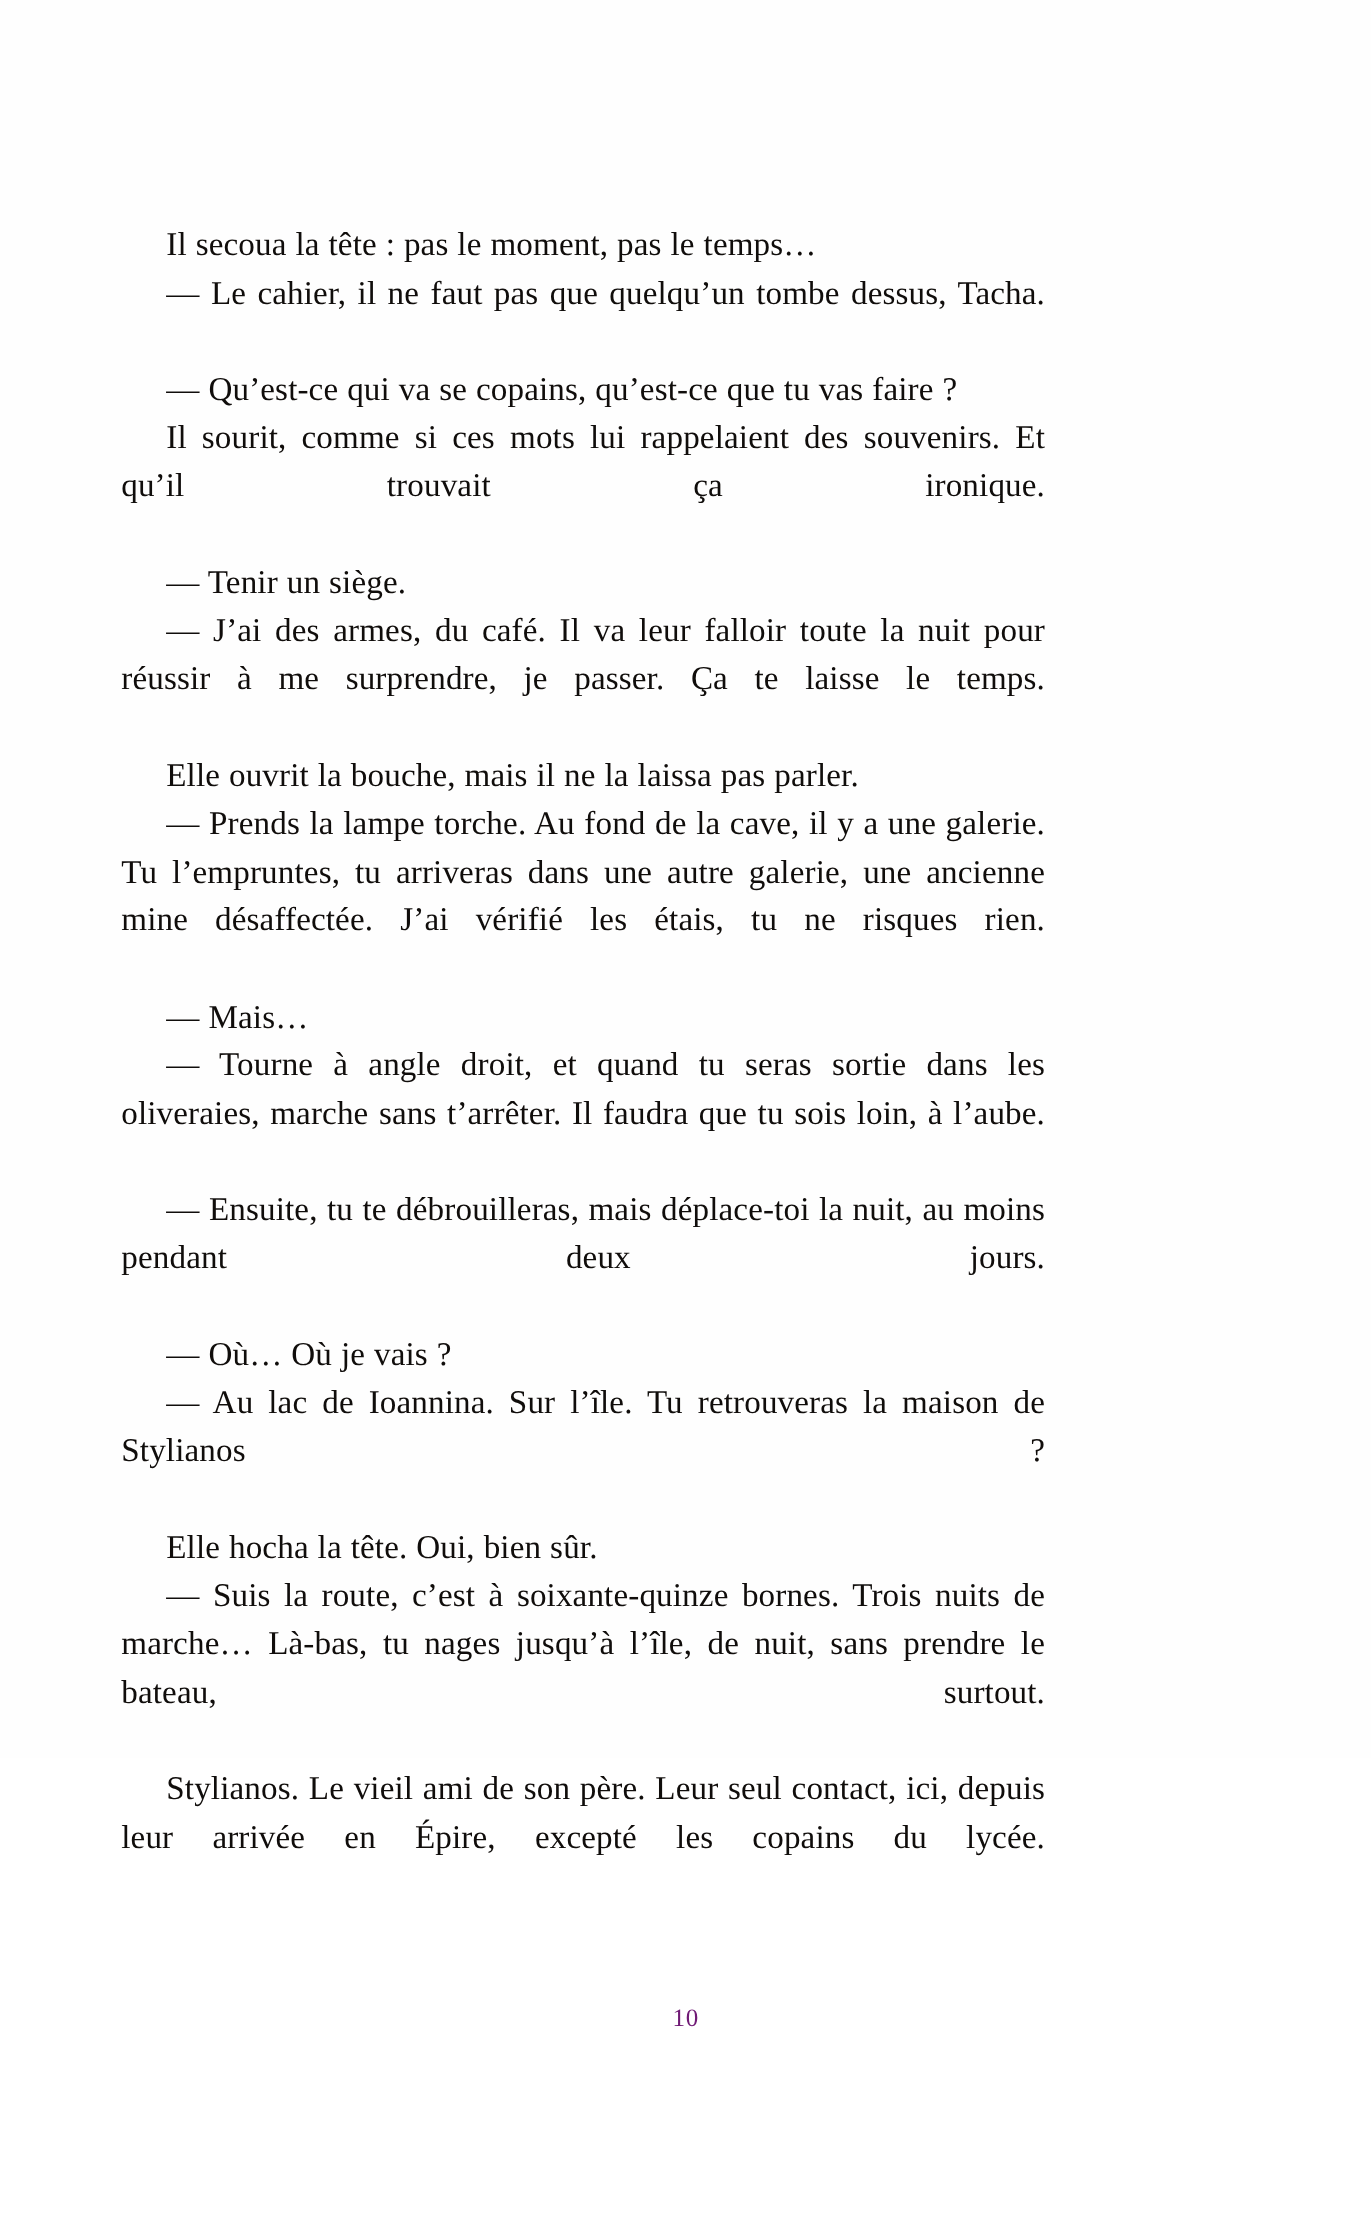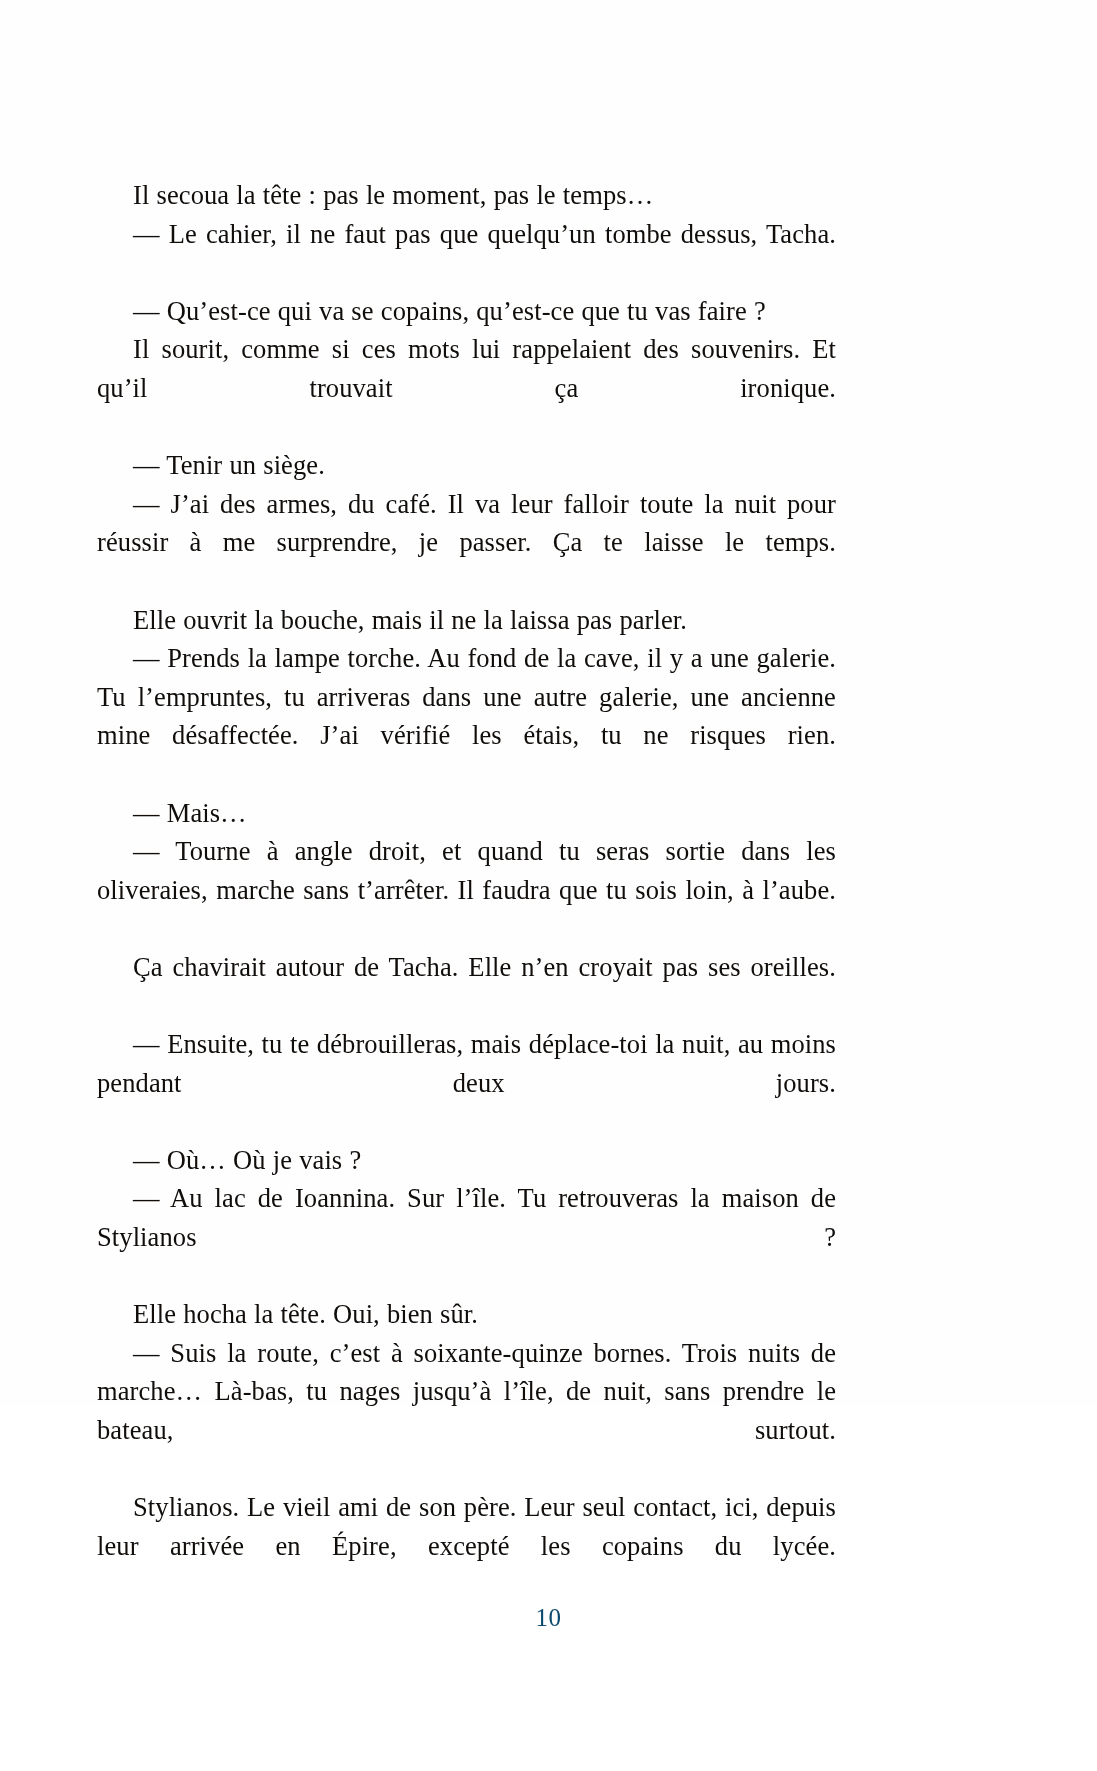--- a/index.html
+++ b/index.html
@@ -57,43 +57,42 @@
   .para.short:after {
     content: none;
   }
 
   .page-number {
     position: absolute;
     left: 0;
     top: 1604px;
     width: 1097px;
     text-align: center;
-    font-size: 25px;
+    font-size: 20px;
     font-family: "Liberation Serif", "DejaVu Serif", serif;
-    color: #0c4a6e;
+    color: #701a75;
     letter-spacing: 0.5px;
   }
 </style>
 </head>
 <body>
 
 <div class="page">
 
   <div class="text-block">
     <p class="para short">Il secoua la tête : pas le moment, pas le temps…</p>
     <p class="para">— Le cahier, il ne faut pas que quelqu’un tombe dessus, Tacha.</p>
     <p class="para short">— Qu’est-ce qui va se copains, qu’est-ce que tu vas faire ?</p>
     <p class="para">Il sourit, comme si ces mots lui rappelaient des souvenirs. Et qu’il trouvait ça ironique.</p>
     <p class="para short">— Tenir un siège.</p>
     <p class="para">— J’ai des armes, du café. Il va leur falloir toute la nuit pour réussir à me surprendre, je passer. Ça te laisse le temps.</p>
     <p class="para short">Elle ouvrit la bouche, mais il ne la laissa pas parler.</p>
     <p class="para">— Prends la lampe torche. Au fond de la cave, il y a une galerie. Tu l’empruntes, tu arriveras dans une autre galerie, une ancienne mine désaffectée. J’ai vérifié les étais, tu ne risques rien.</p>
     <p class="para short">— Mais…</p>
     <p class="para">— Tourne à angle droit, et quand tu seras sortie dans les oliveraies, marche sans t’arrêter. Il faudra que tu sois loin, à l’aube.</p>
-    <p class="para">Ça chavirait autour de Tacha. Elle n’en croyait pas ses oreilles.</p>
     <p class="para">— Ensuite, tu te débrouilleras, mais déplace-toi la nuit, au moins pendant deux jours.</p>
     <p class="para short">— Où… Où je vais ?</p>
     <p class="para">— Au lac de Ioannina. Sur l’île. Tu retrouveras la maison de Stylianos ?</p>
     <p class="para short">Elle hocha la tête. Oui, bien sûr.</p>
     <p class="para">— Suis la route, c’est à soixante-quinze bornes. Trois nuits de marche… Là-bas, tu nages jusqu’à l’île, de nuit, sans prendre le bateau, surtout.</p>
     <p class="para">Stylianos. Le vieil ami de son père. Leur seul contact, ici, depuis leur arrivée en Épire, excepté les copains du lycée.</p>
   </div>
 
   <div class="page-number">10</div>
 

